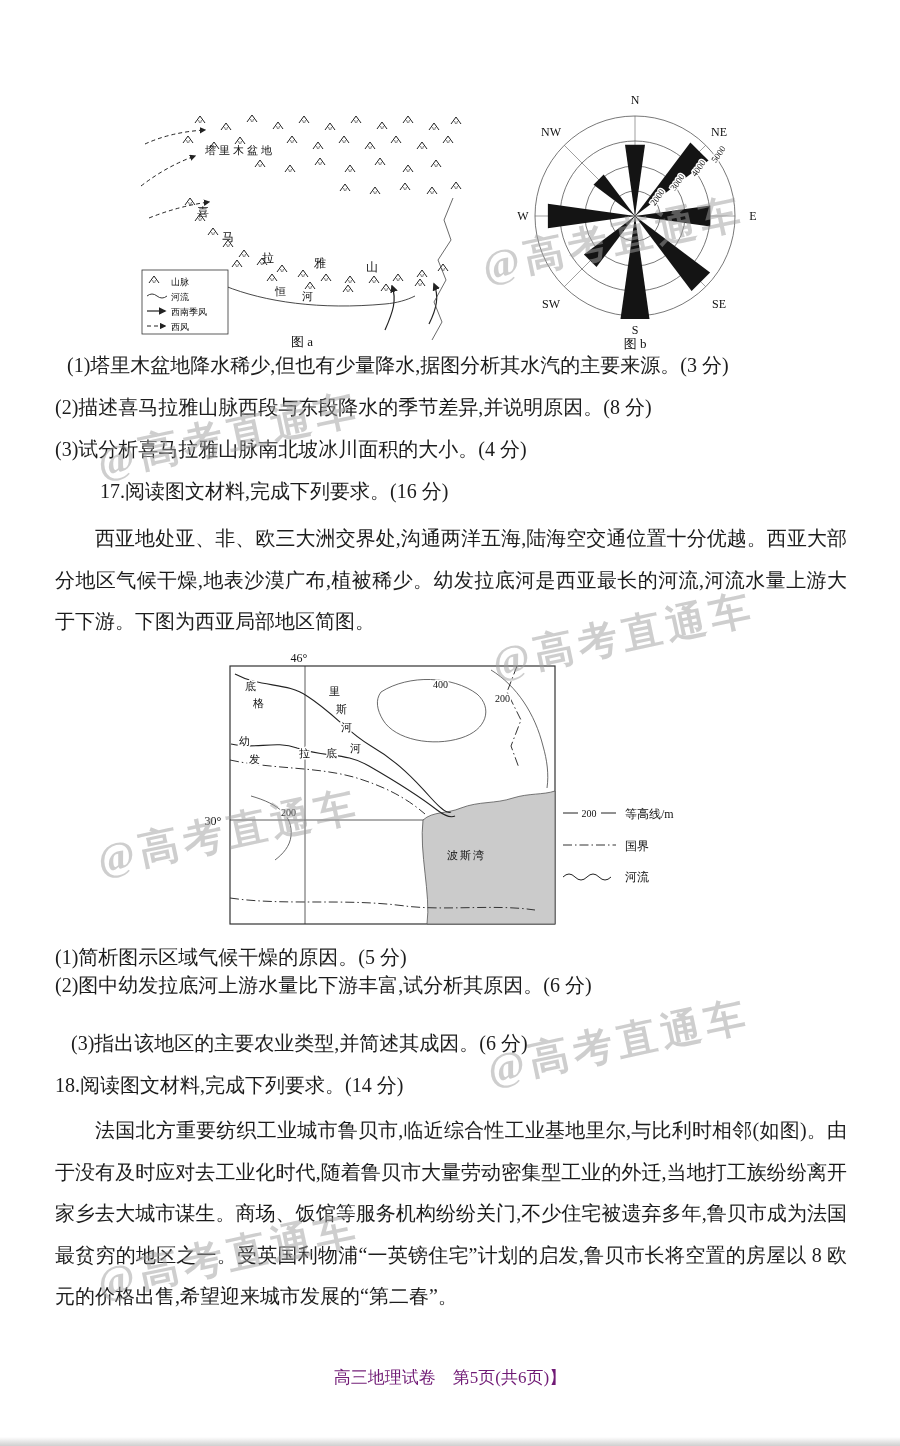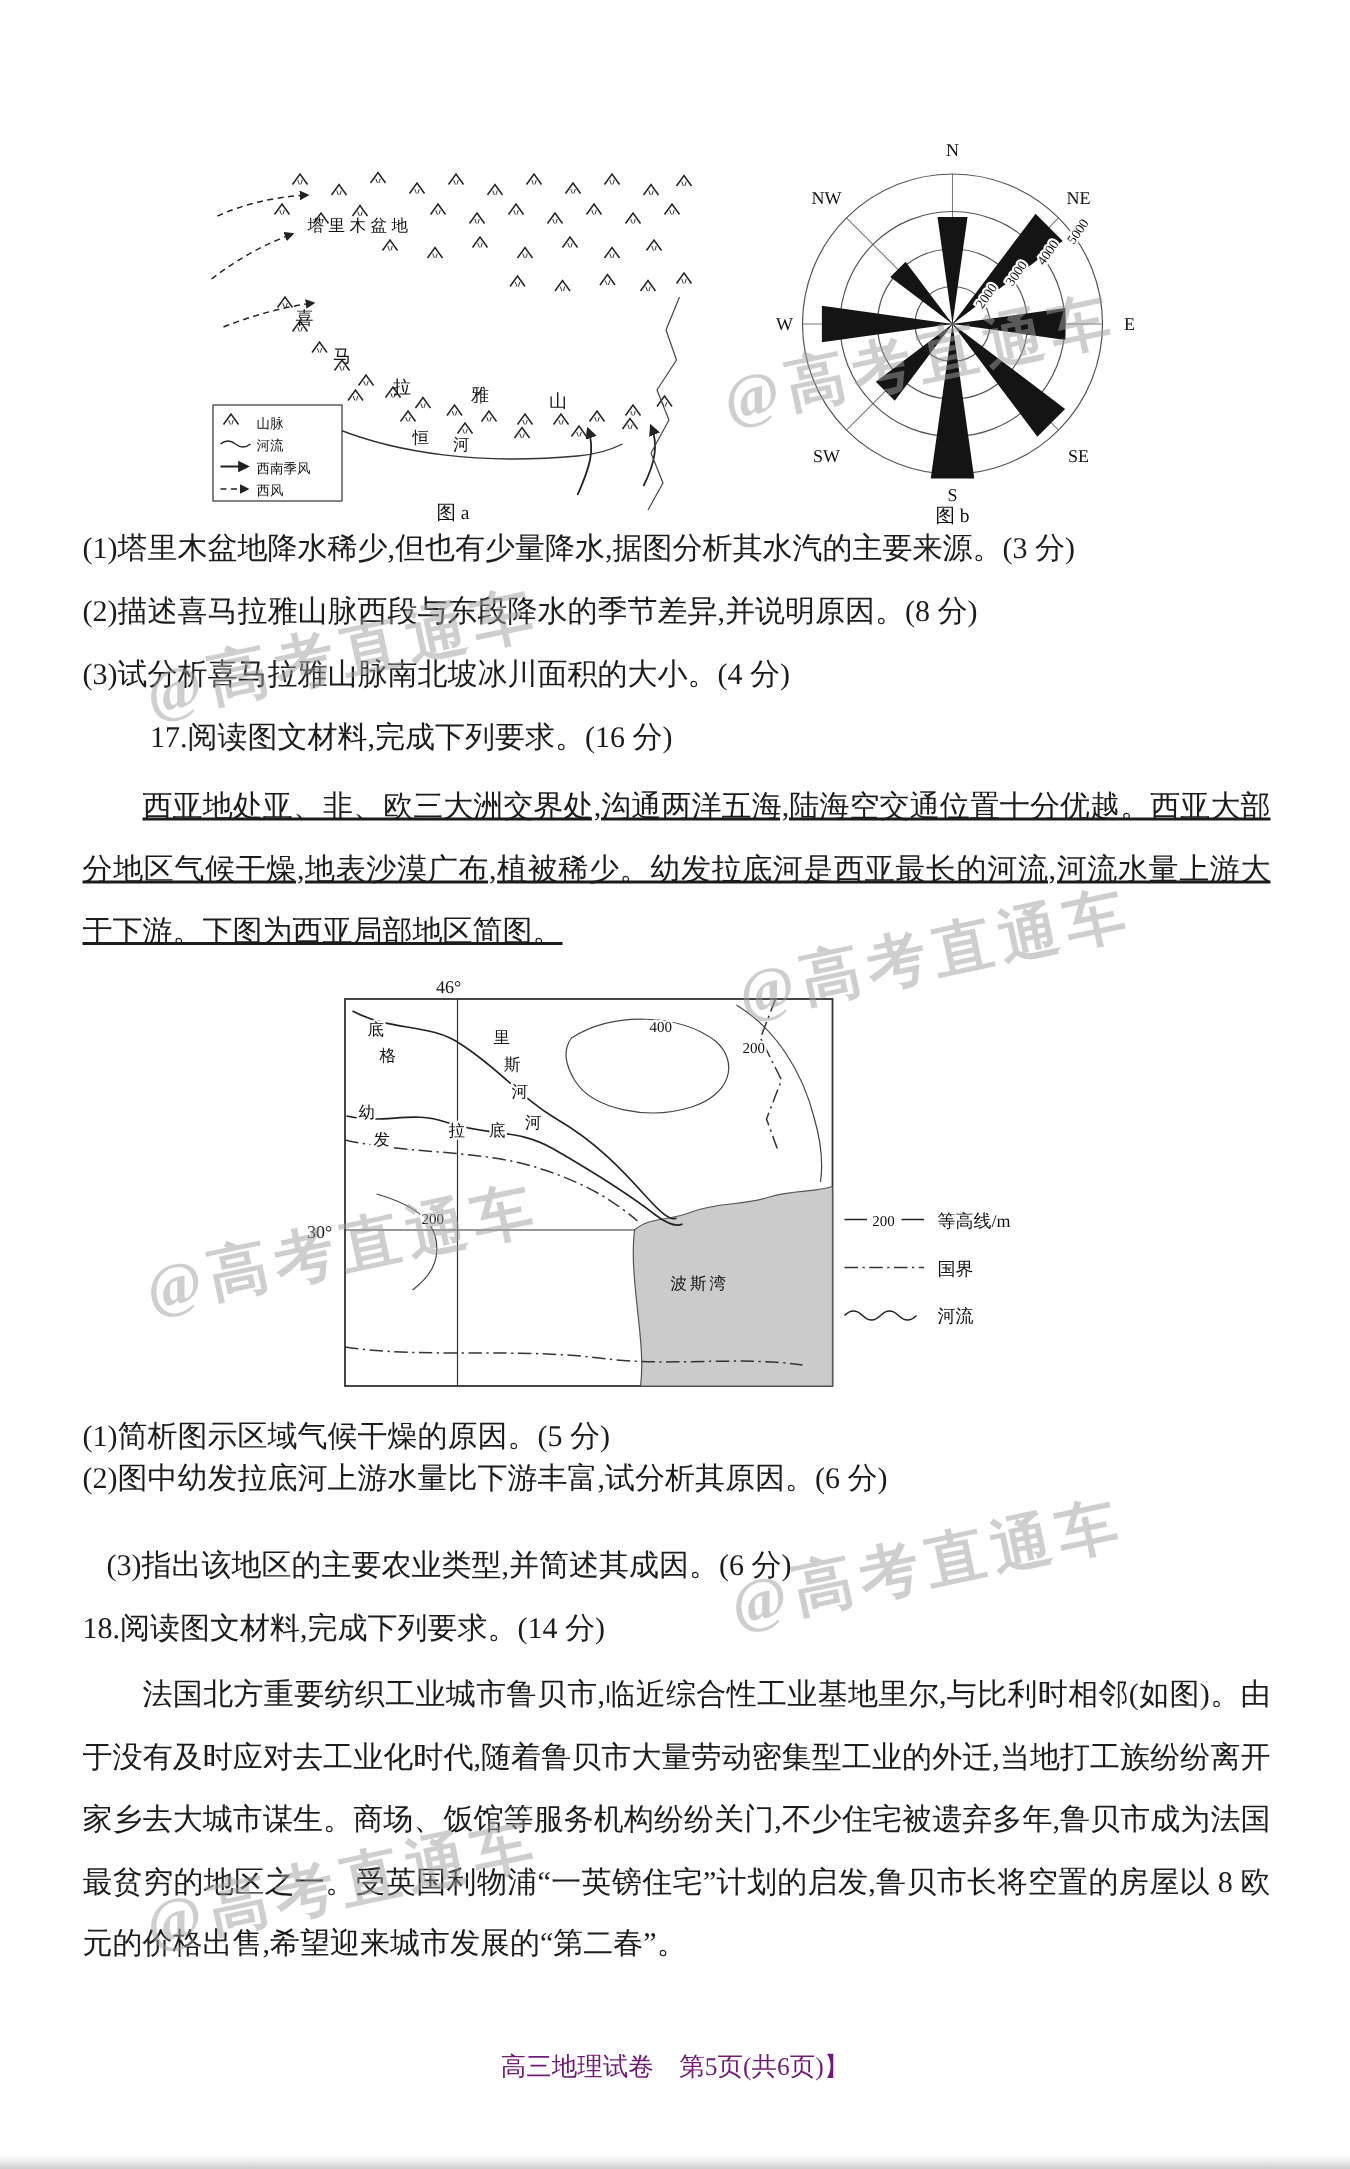--- a/index.html
+++ b/index.html
@@ -179,26 +179,26 @@
 
   <text class="halo" transform="translate(145,107) rotate(-55)" font-size="9" text-anchor="middle">2000</text>
   <text class="halo" transform="translate(165,92)  rotate(-55)" font-size="9" text-anchor="middle">3000</text>
   <text class="halo" transform="translate(186,78)  rotate(-55)" font-size="9" text-anchor="middle">4000</text>
   <text class="halo" transform="translate(206,64)  rotate(-55)" font-size="9" text-anchor="middle">5000</text>
 
   <text x="120" y="256" font-size="13" text-anchor="middle">图 b</text>
 </svg>
 </div>
 
-<div class="line" style="top:352px;">(1)塔里木盆地降水稀少,但也有少量降水,据图分析其水汽的主要来源。(3 分)</div>
+<div class="line" style="top:352px;margin-left:12px;">(1)塔里木盆地降水稀少,但也有少量降水,据图分析其水汽的主要来源。(3 分)</div>
 <div class="line" style="top:394px;">(2)描述喜马拉雅山脉西段与东段降水的季节差异,并说明原因。(8 分)</div>
 <div class="line" style="top:436px;">(3)试分析喜马拉雅山脉南北坡冰川面积的大小。(4 分)</div>
 
 <div class="line" style="top:478px;margin-left:45px;">17.阅读图文材料,完成下列要求。(16 分)</div>
-<div class="para" style="top:518px;text-decoration:underline;">西亚地处亚、非、欧三大洲交界处,沟通两洋五海,陆海空交通位置十分优越。西亚大部分地区气候干燥,地表沙漠广布,植被稀少。幼发拉底河是西亚最长的河流,河流水量上游大于下游。下图为西亚局部地区简图。</div>
+<div class="para" style="top:518px;">西亚地处亚、非、欧三大洲交界处,沟通两洋五海,陆海空交通位置十分优越。西亚大部分地区气候干燥,地表沙漠广布,植被稀少。幼发拉底河是西亚最长的河流,河流水量上游大于下游。下图为西亚局部地区简图。</div>
 
 <div class="fig" style="left:195px; top:648px;">
 <svg width="510" height="294" viewBox="0 0 510 294">
   <rect x="35" y="18" width="325" height="258" fill="none" stroke="#333" stroke-width="1.2"></rect>
   <line x1="110" y1="18" x2="110" y2="276" stroke="#333" stroke-width=".8"></line>
   <line x1="35" y1="172" x2="360" y2="172" stroke="#333" stroke-width=".8"></line>
 
   <path d="M228 172 C238 163 252 166 266 160 C284 153 300 156 318 150 C334 145 348 147 360 143 L360 276 L232 276 C236 246 224 205 228 172 Z" fill="#cbcbcb" stroke="#555" stroke-width=".8"></path>
 
   <path class="thin" d="M186 44 C214 26 258 28 282 46 C298 60 292 82 266 90 C238 99 200 92 188 72 C182 62 180 52 186 44 Z"></path>

